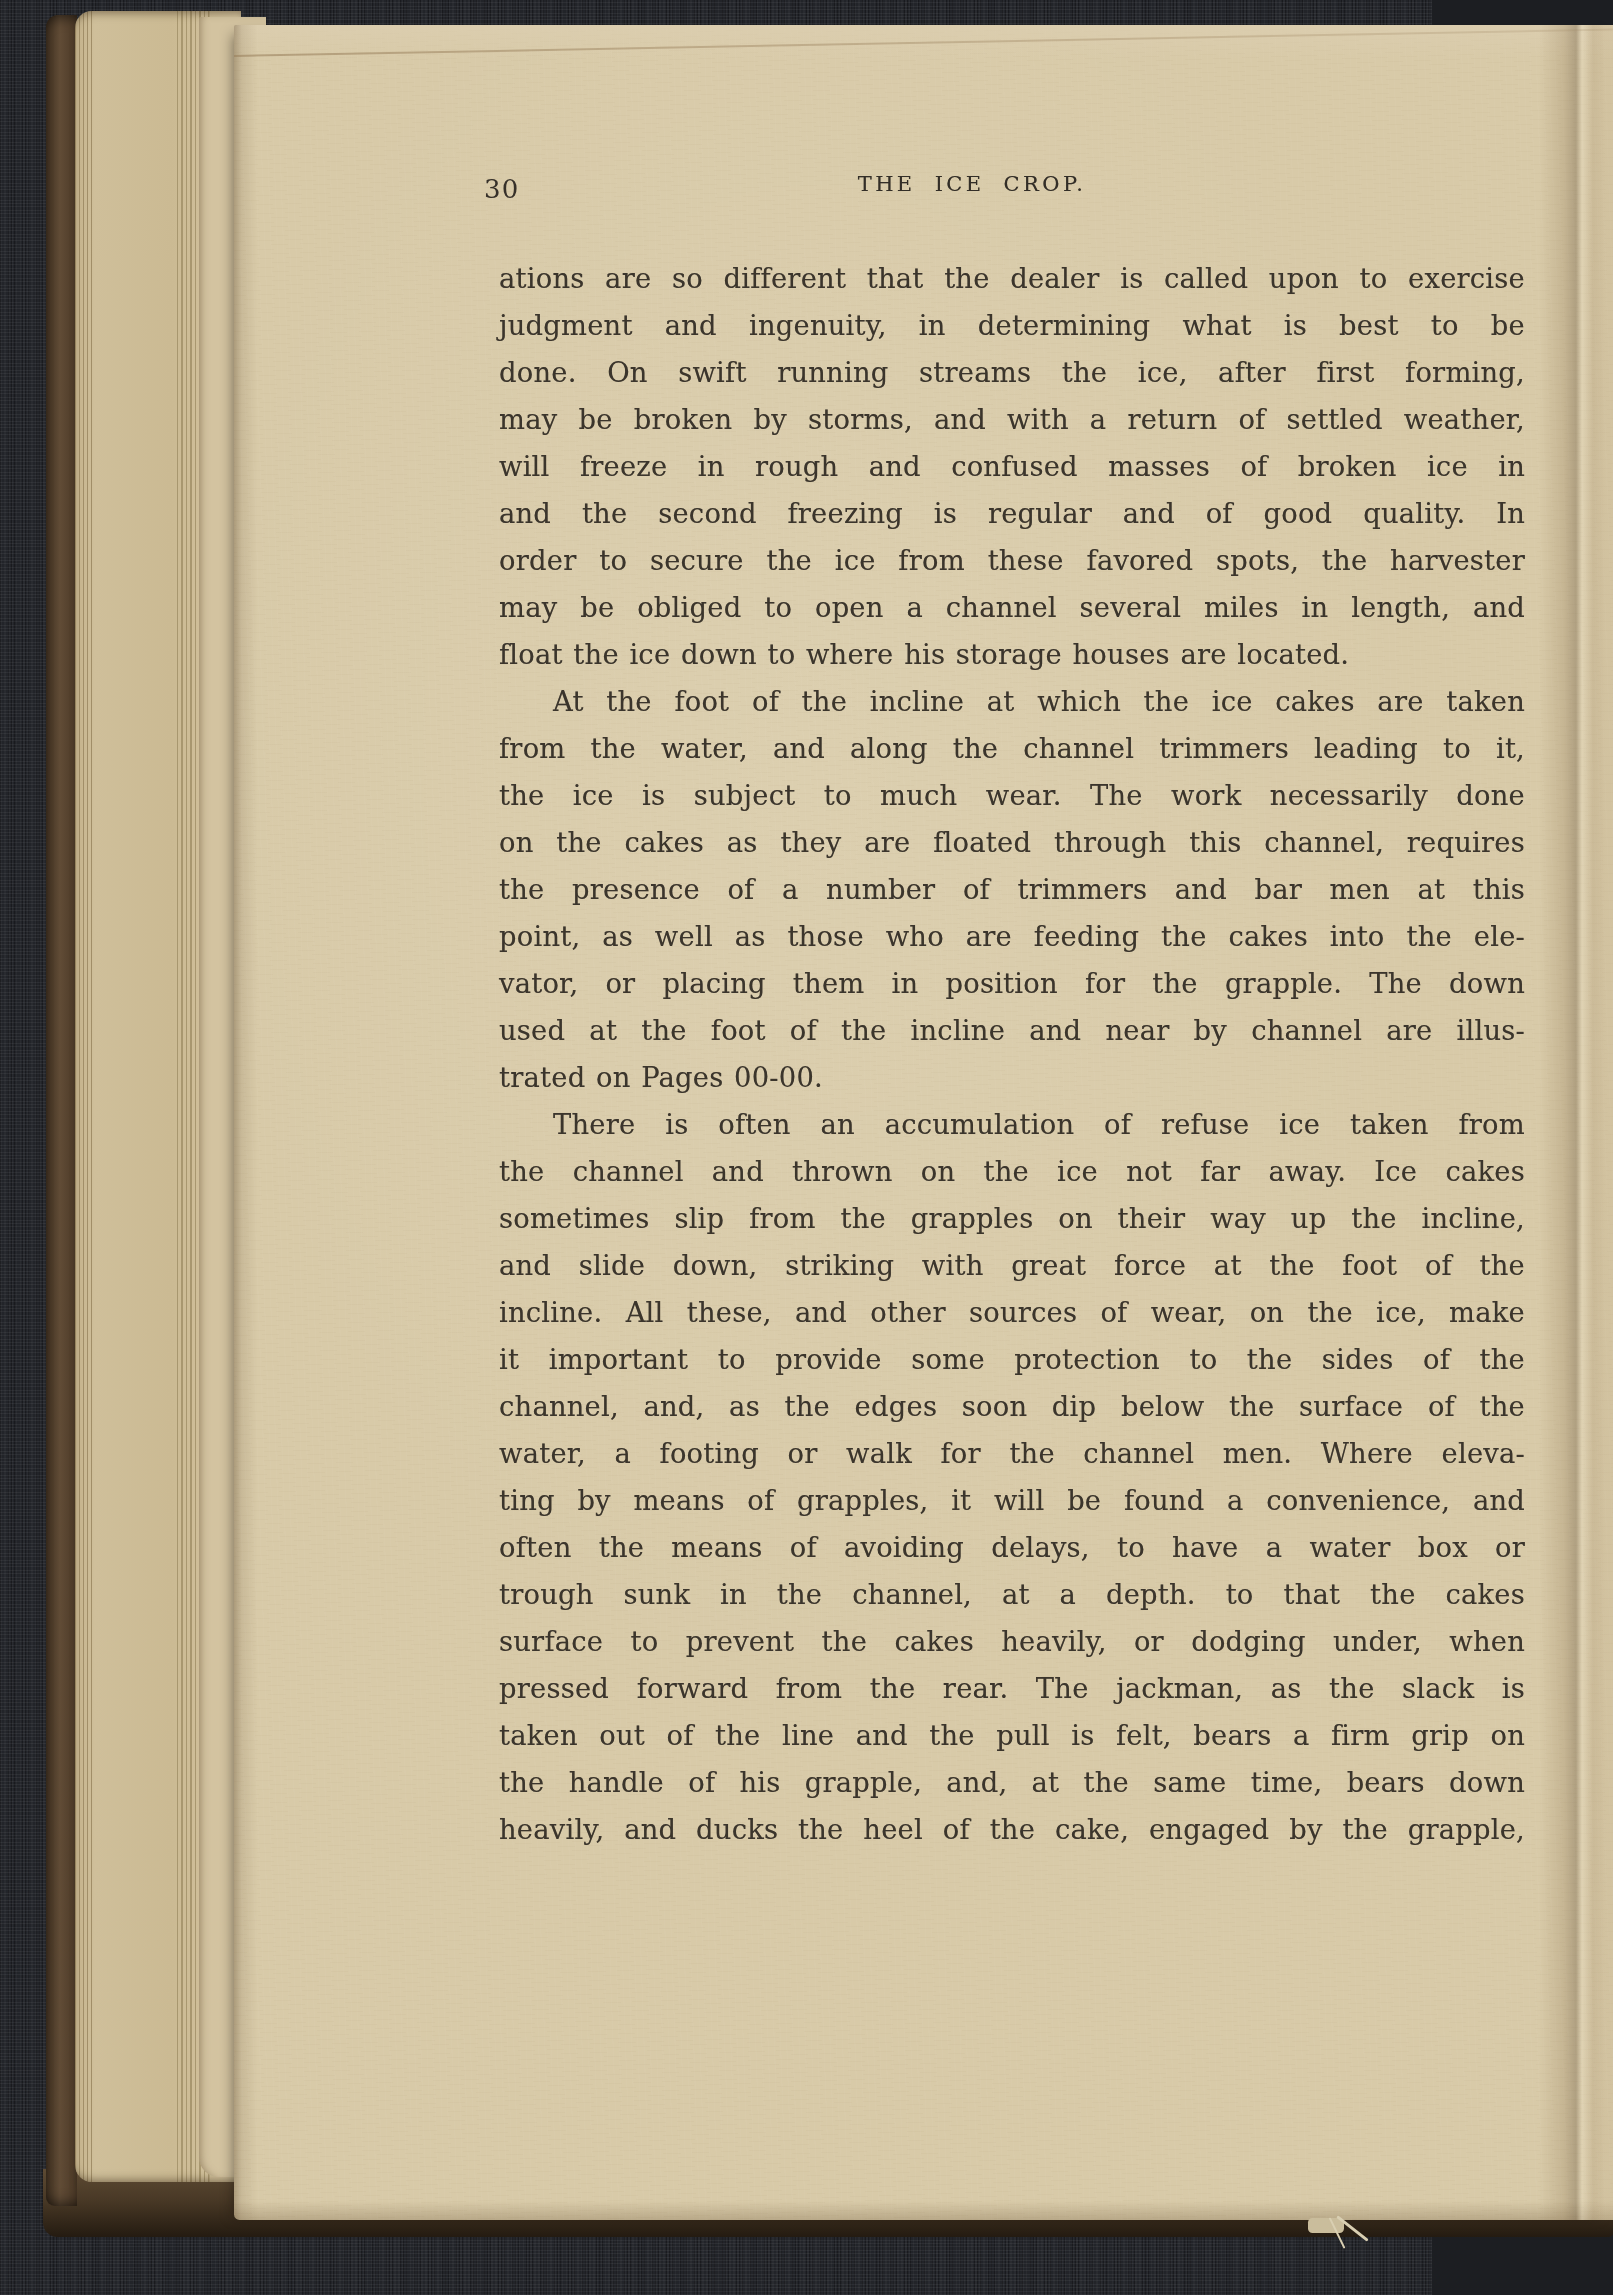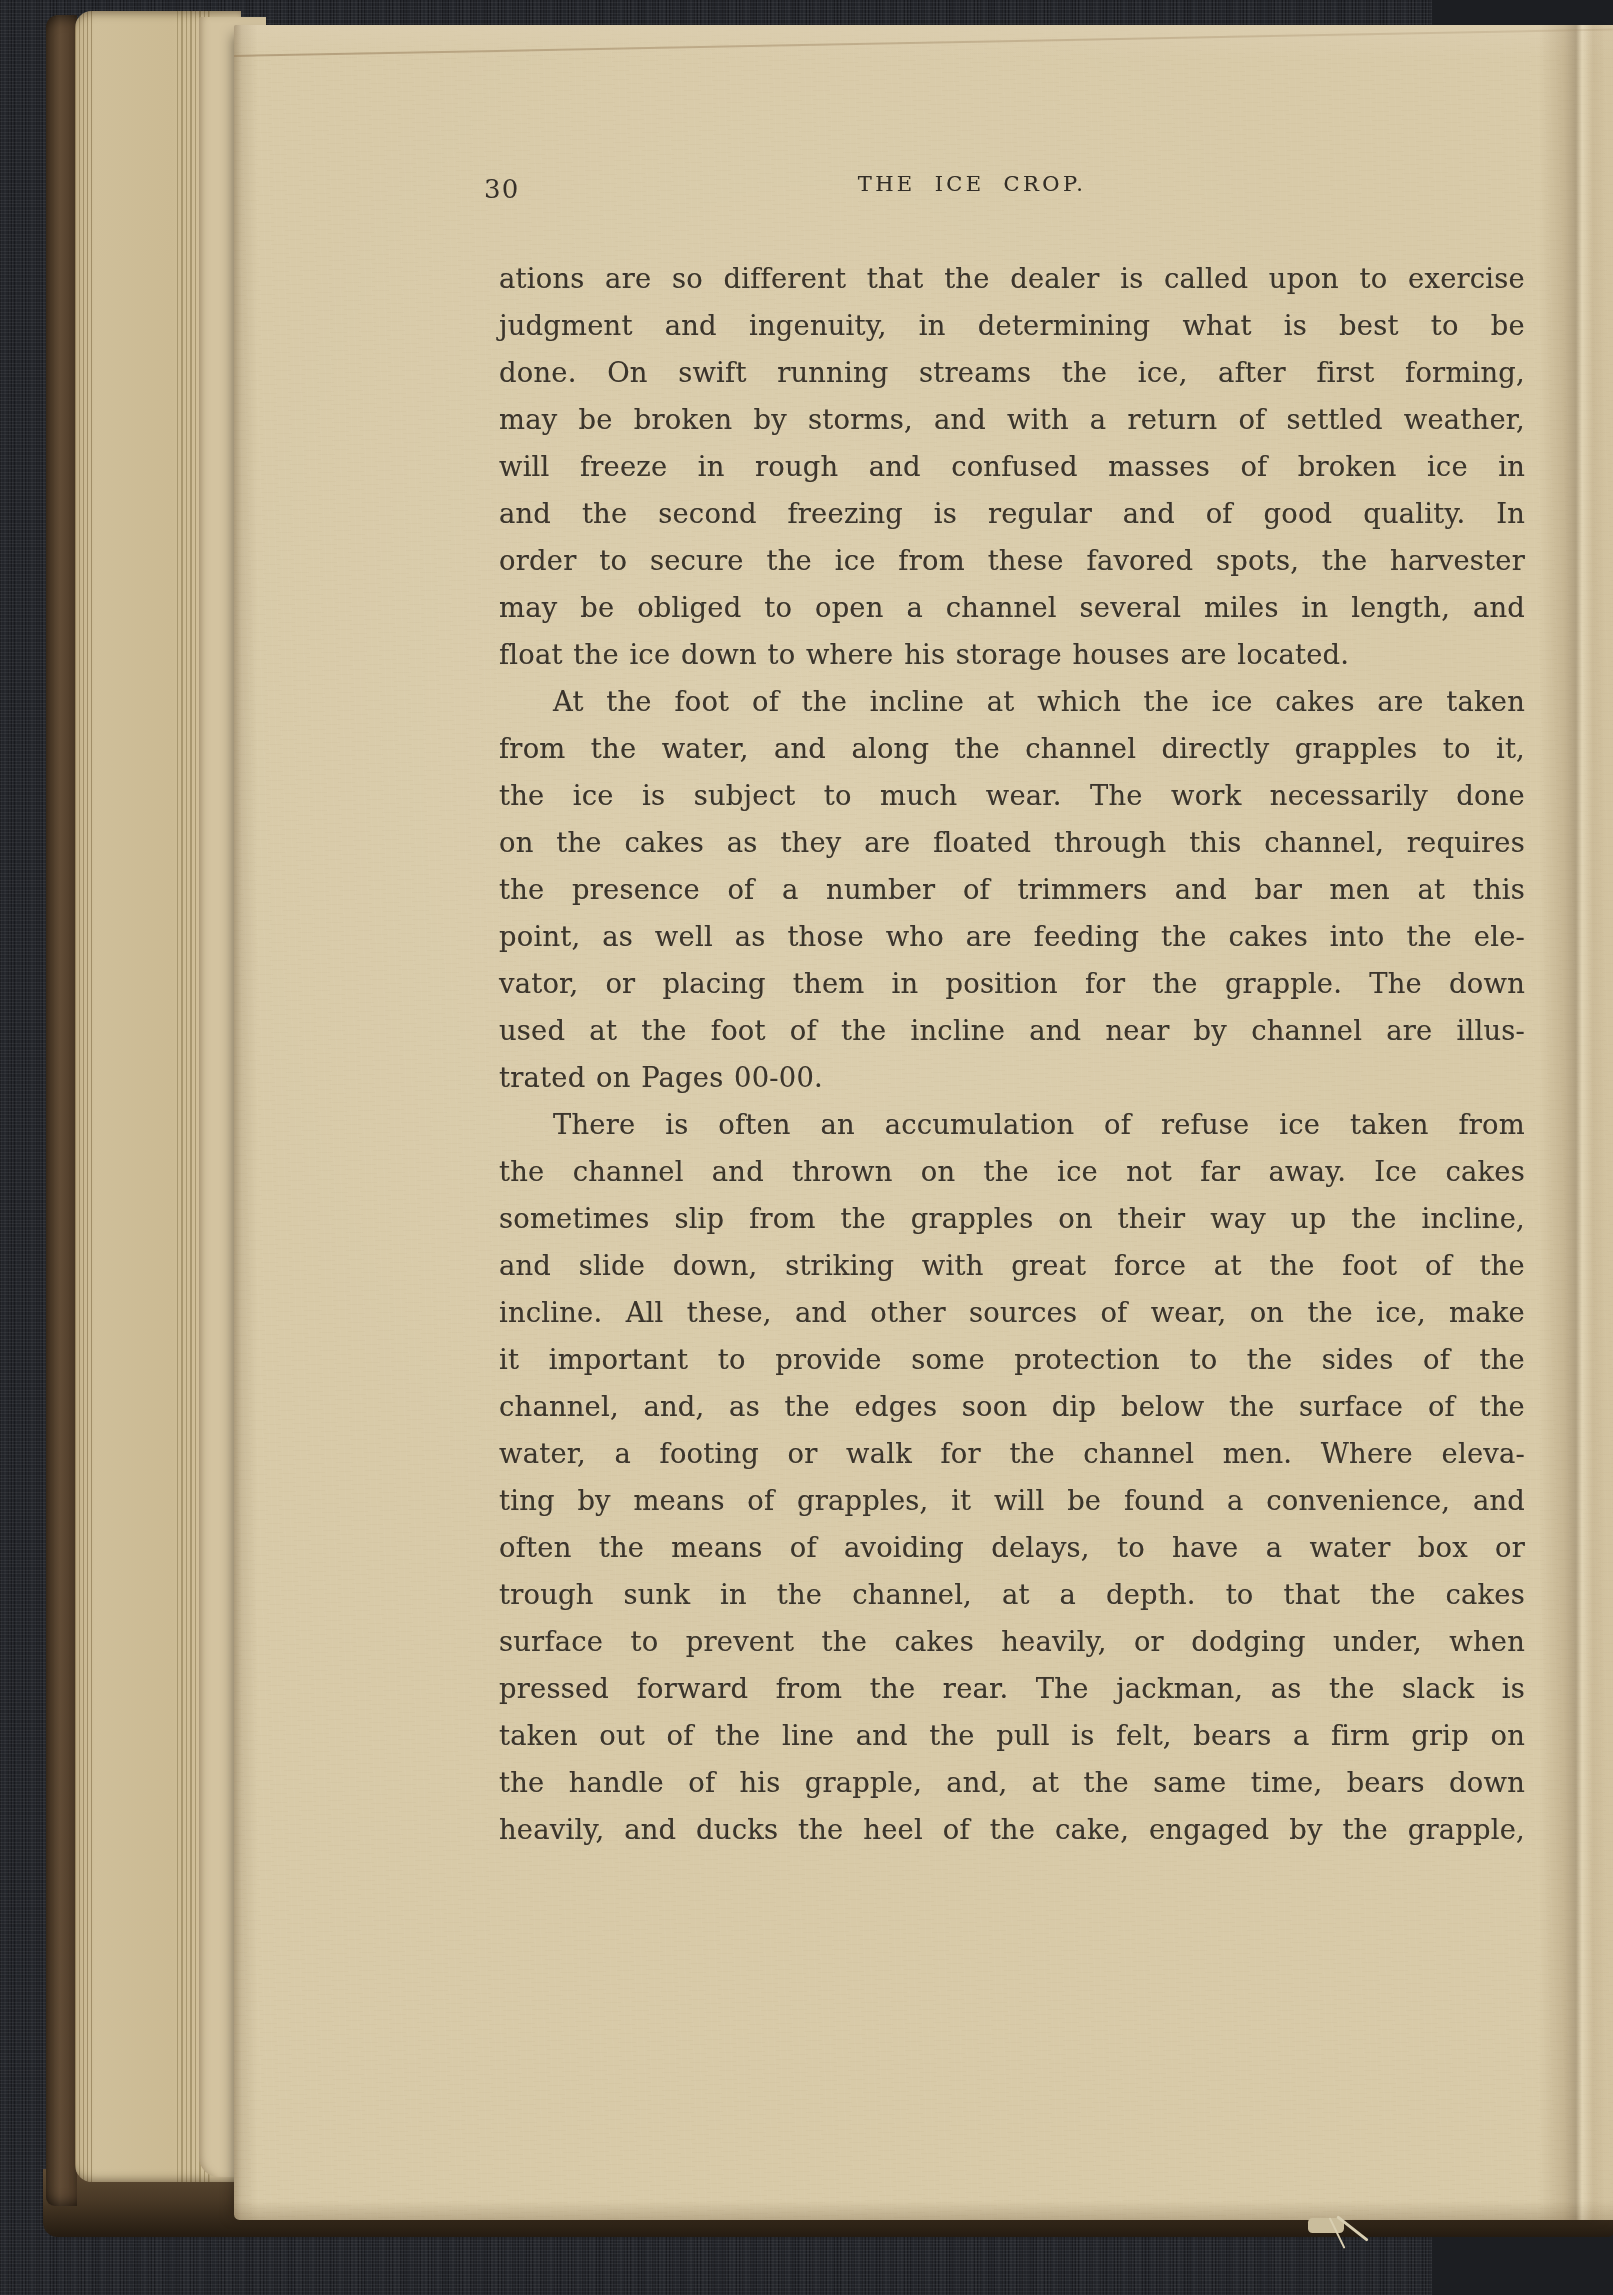--- a/index.html
+++ b/index.html
@@ -99,21 +99,21 @@
           <div class="line">ations are so different that the dealer is called upon to exercise</div>
           <div class="line">judgment and ingenuity, in determining what is best to be</div>
           <div class="line">done.  On swift running streams the ice, after first forming,</div>
           <div class="line">may be broken by storms, and with a return of settled weather,</div>
           <div class="line">will freeze in rough and confused masses of broken ice in</div>
           <div class="line">and the second freezing is regular and of good quality.  In</div>
           <div class="line">order to secure the ice from these favored spots, the harvester</div>
           <div class="line">may be obliged to open a channel several miles in length, and</div>
           <div class="line nojust">float the ice down to where his storage houses are located.</div>
           <div class="line indent">At the foot of the incline at which the ice cakes are taken</div>
-          <div class="line">from the water, and along the channel directly grapples to it,</div>
+          <div class="line">from the water, and along the channel trimmers leading to it,</div>
           <div class="line">the ice is subject to much wear.  The work necessarily done</div>
           <div class="line">on the cakes as they are floated through this channel, requires</div>
           <div class="line">the presence of a number of trimmers and bar men at this</div>
           <div class="line">point, as well as those who are feeding the cakes into the ele-</div>
           <div class="line">vator, or placing them in position for the grapple.  The down</div>
           <div class="line">used at the foot of the incline and near by channel are illus-</div>
           <div class="line nojust">trated on Pages 00-00.</div>
           <div class="line indent">There is often an accumulation of refuse ice taken from</div>
           <div class="line">the channel and thrown on the ice not far away.  Ice cakes</div>
           <div class="line">sometimes slip from the grapples on their way up the incline,</div>

